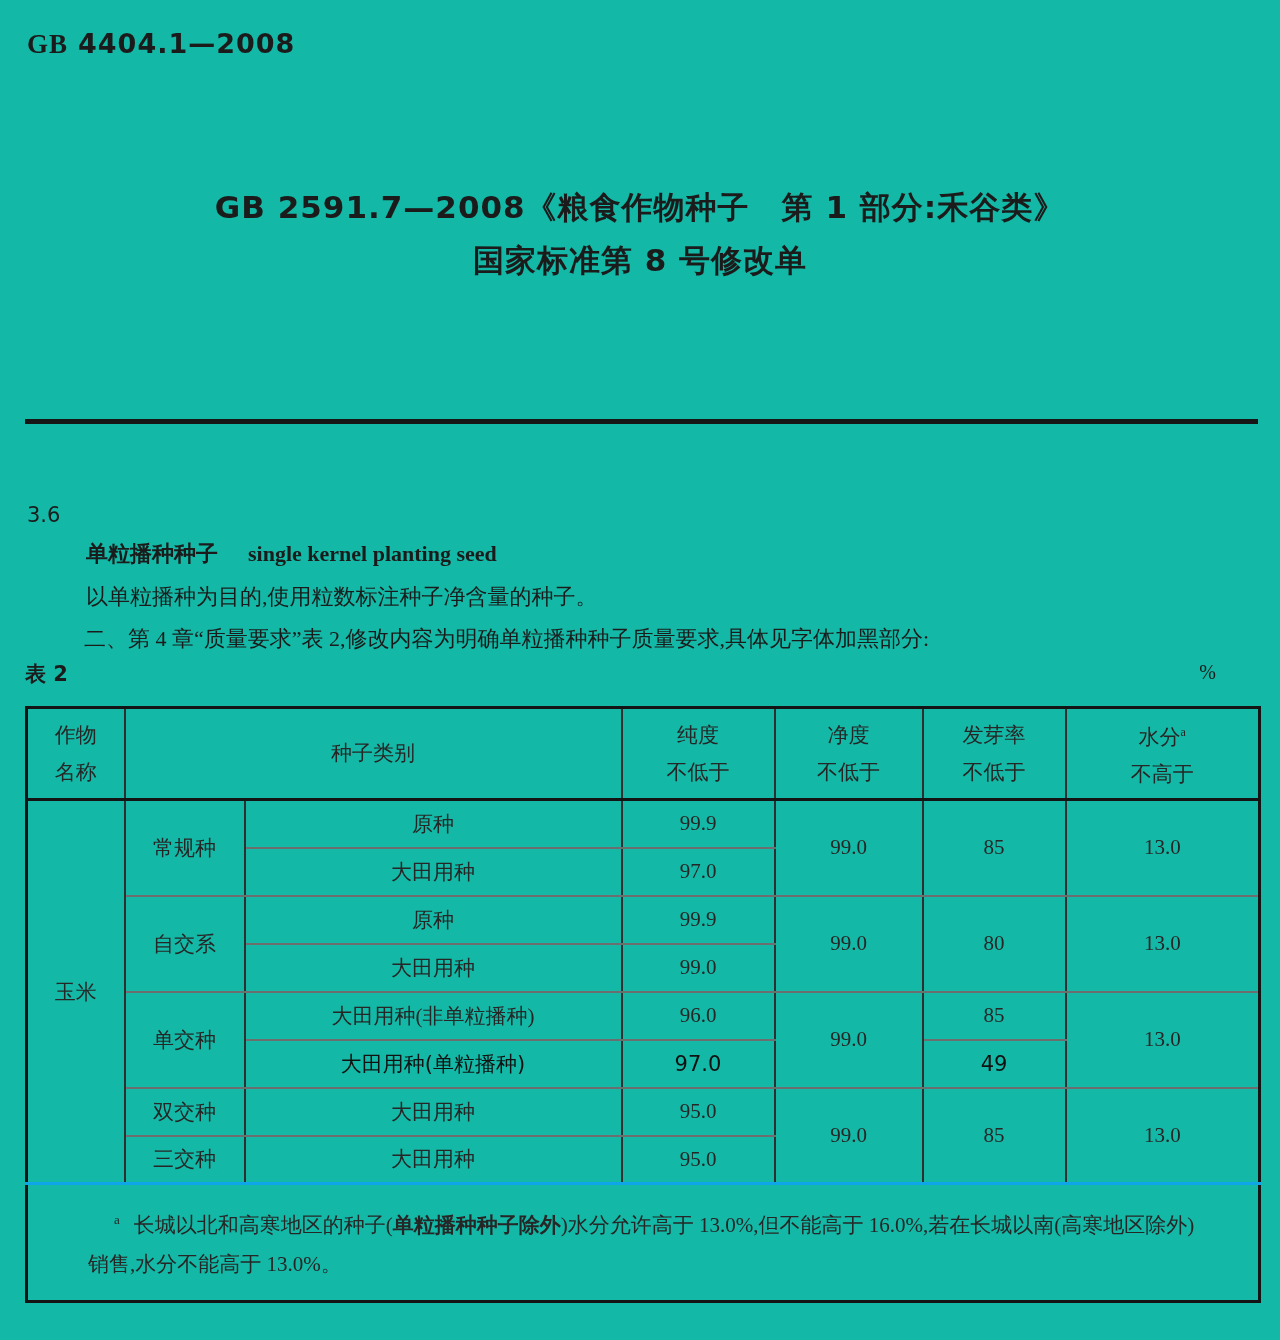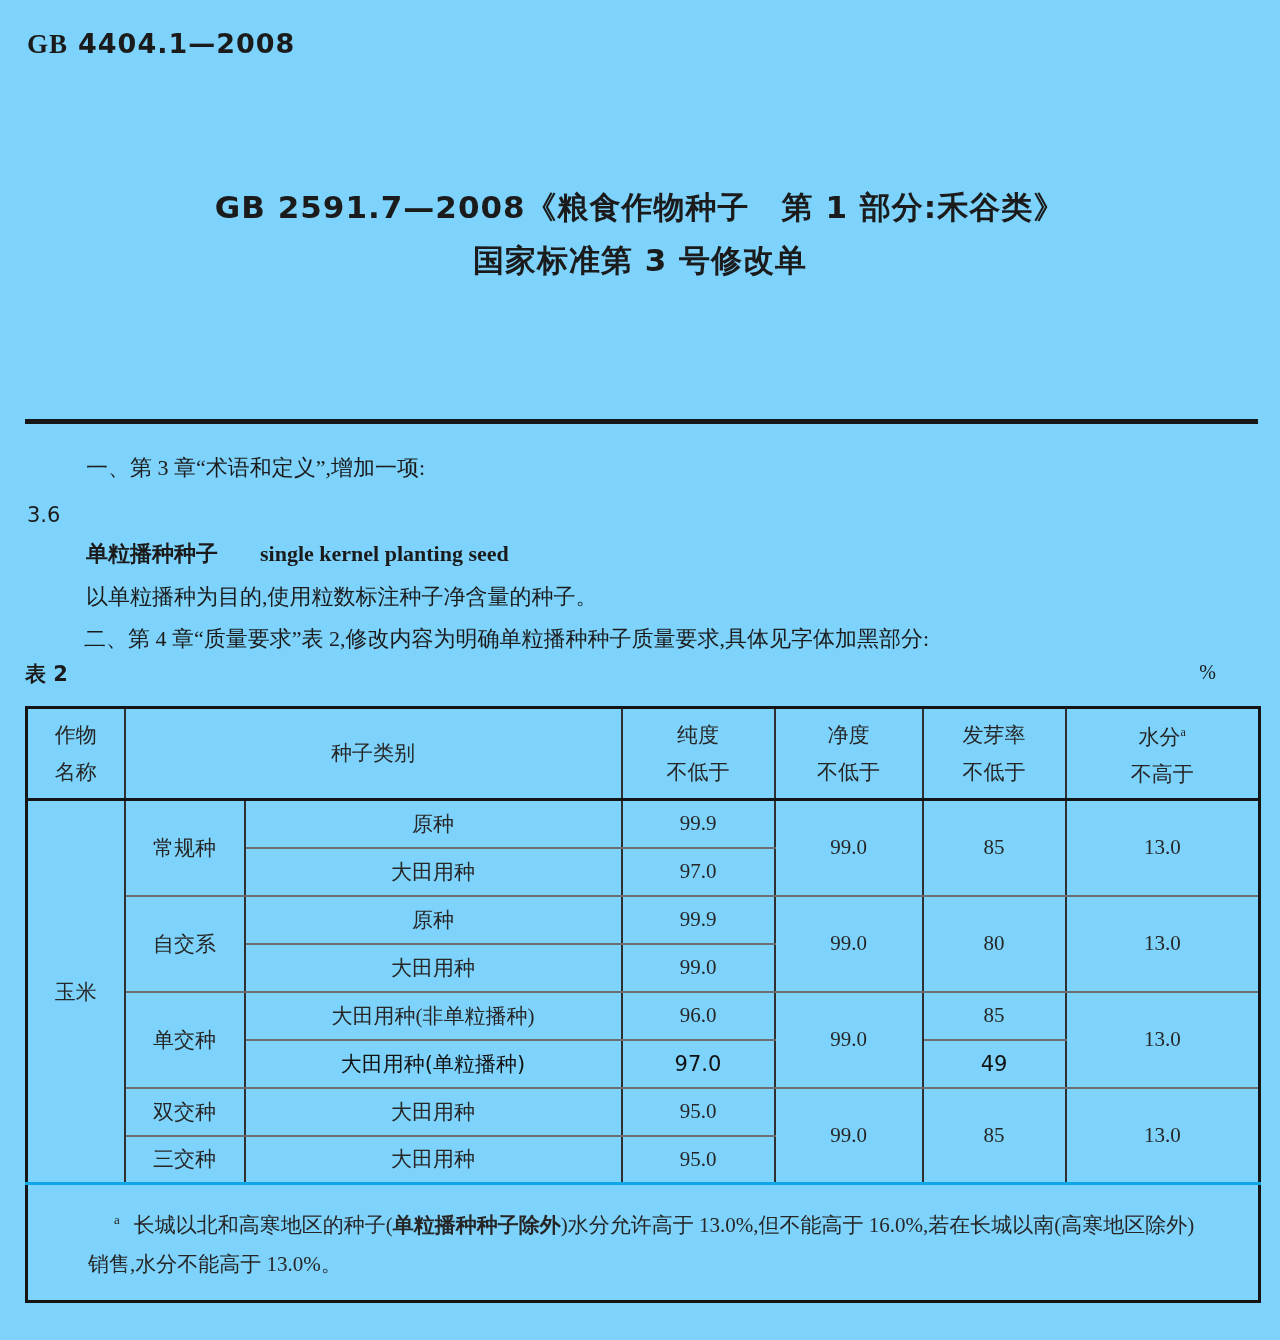--- a/index.html
+++ b/index.html
@@ -1,19 +1,19 @@
 <!DOCTYPE html>
 <html><head>
 <meta charset="utf-8">
 <style>
   * { margin:0; padding:0; box-sizing:border-box; }
   html,body { background:#ffffff; }
   .page {
     position:relative; width:1280px; height:1340px; margin:0 auto;
-    background:#7dd3fc; color:#1b1b1b;
+    background:#14b8a6; color:#1b1b1b;
     font-family:"Liberation Serif","DejaVu Serif",serif;
     overflow:hidden;
   }
   .doc-code {
     position:absolute; left:27px; top:28px;
     font-size:27px; font-weight:bold; letter-spacing:1px; white-space:nowrap;
   }
   .doc-code .code-num { font-family:"DejaVu Sans","Liberation Sans",sans-serif; font-weight:bold; margin-left:10px; }
   .doc-title {
     position:absolute; left:0; top:181px; width:100%;
@@ -21,21 +21,21 @@
     font-family:"DejaVu Sans","Liberation Sans",sans-serif; letter-spacing:1px;
   }
   .rule { position:absolute; left:25px; top:419px; width:1233px; height:5px; background:#161616; }
 
   .para { position:absolute; font-size:22px; line-height:30px; white-space:nowrap; }
   .p-sec1 { left:86px; top:453px; }
   .clause-no { position:absolute; left:27px; top:497px; font-size:21px;
     font-family:"DejaVu Sans","Liberation Sans",sans-serif;margin-top:6px; }
   .term-line { left:86px; top:539px; font-weight:bold; }
   .term-cn { font-family:"DejaVu Sans","Liberation Sans",sans-serif; }
-  .term-en { margin-left:42px; font-family:"Liberation Serif","DejaVu Serif",serif; }
+  .term-en { margin-left:30px; font-family:"Liberation Serif","DejaVu Serif",serif; }
   .p-def  { left:86px; top:582px; }
   .p-sec2 { left:84px; top:624px; }
 
   .caption-row { position:absolute; left:25px; top:660px; width:1233px; height:34px; }
   .tbl-caption {
     position:absolute; left:0; width:100%; 
     font-weight:bold; font-size:21px;
     font-family:"DejaVu Sans","Liberation Sans",sans-serif;
   }
   .tbl-unit { position:absolute; right:42px; top:1px; font-size:20px; }
@@ -74,26 +74,25 @@
 </style>
 </head>
 <body>
 
 <div class="page">
 
   <div class="doc-code"><span>GB</span><span class="code-num">4404.1—2008</span></div>
 
   <div class="doc-title">
     <div>GB 2591.7—2008《粮食作物种子　第 1 部分:禾谷类》</div>
-    <div>国家标准第 3 号修改单</div>
+    <div>国家标准第 8 号修改单</div>
   </div>
 
   <div class="rule"></div>
 
-  <p class="para p-sec1">一、第 3 章“术语和定义”,增加一项:</p>
 
   <div class="clause-no">3.6</div>
 
   <p class="para term-line"><span class="term-cn">单粒播种种子</span><span class="term-en">single kernel planting seed</span></p>
 
   <p class="para p-def">以单粒播种为目的,使用粒数标注种子净含量的种子。</p>
 
   <p class="para p-sec2">二、第 4 章“质量要求”表 2,修改内容为明确单粒播种种子质量要求,具体见字体加黑部分:</p>
 
   <div class="caption-row">

